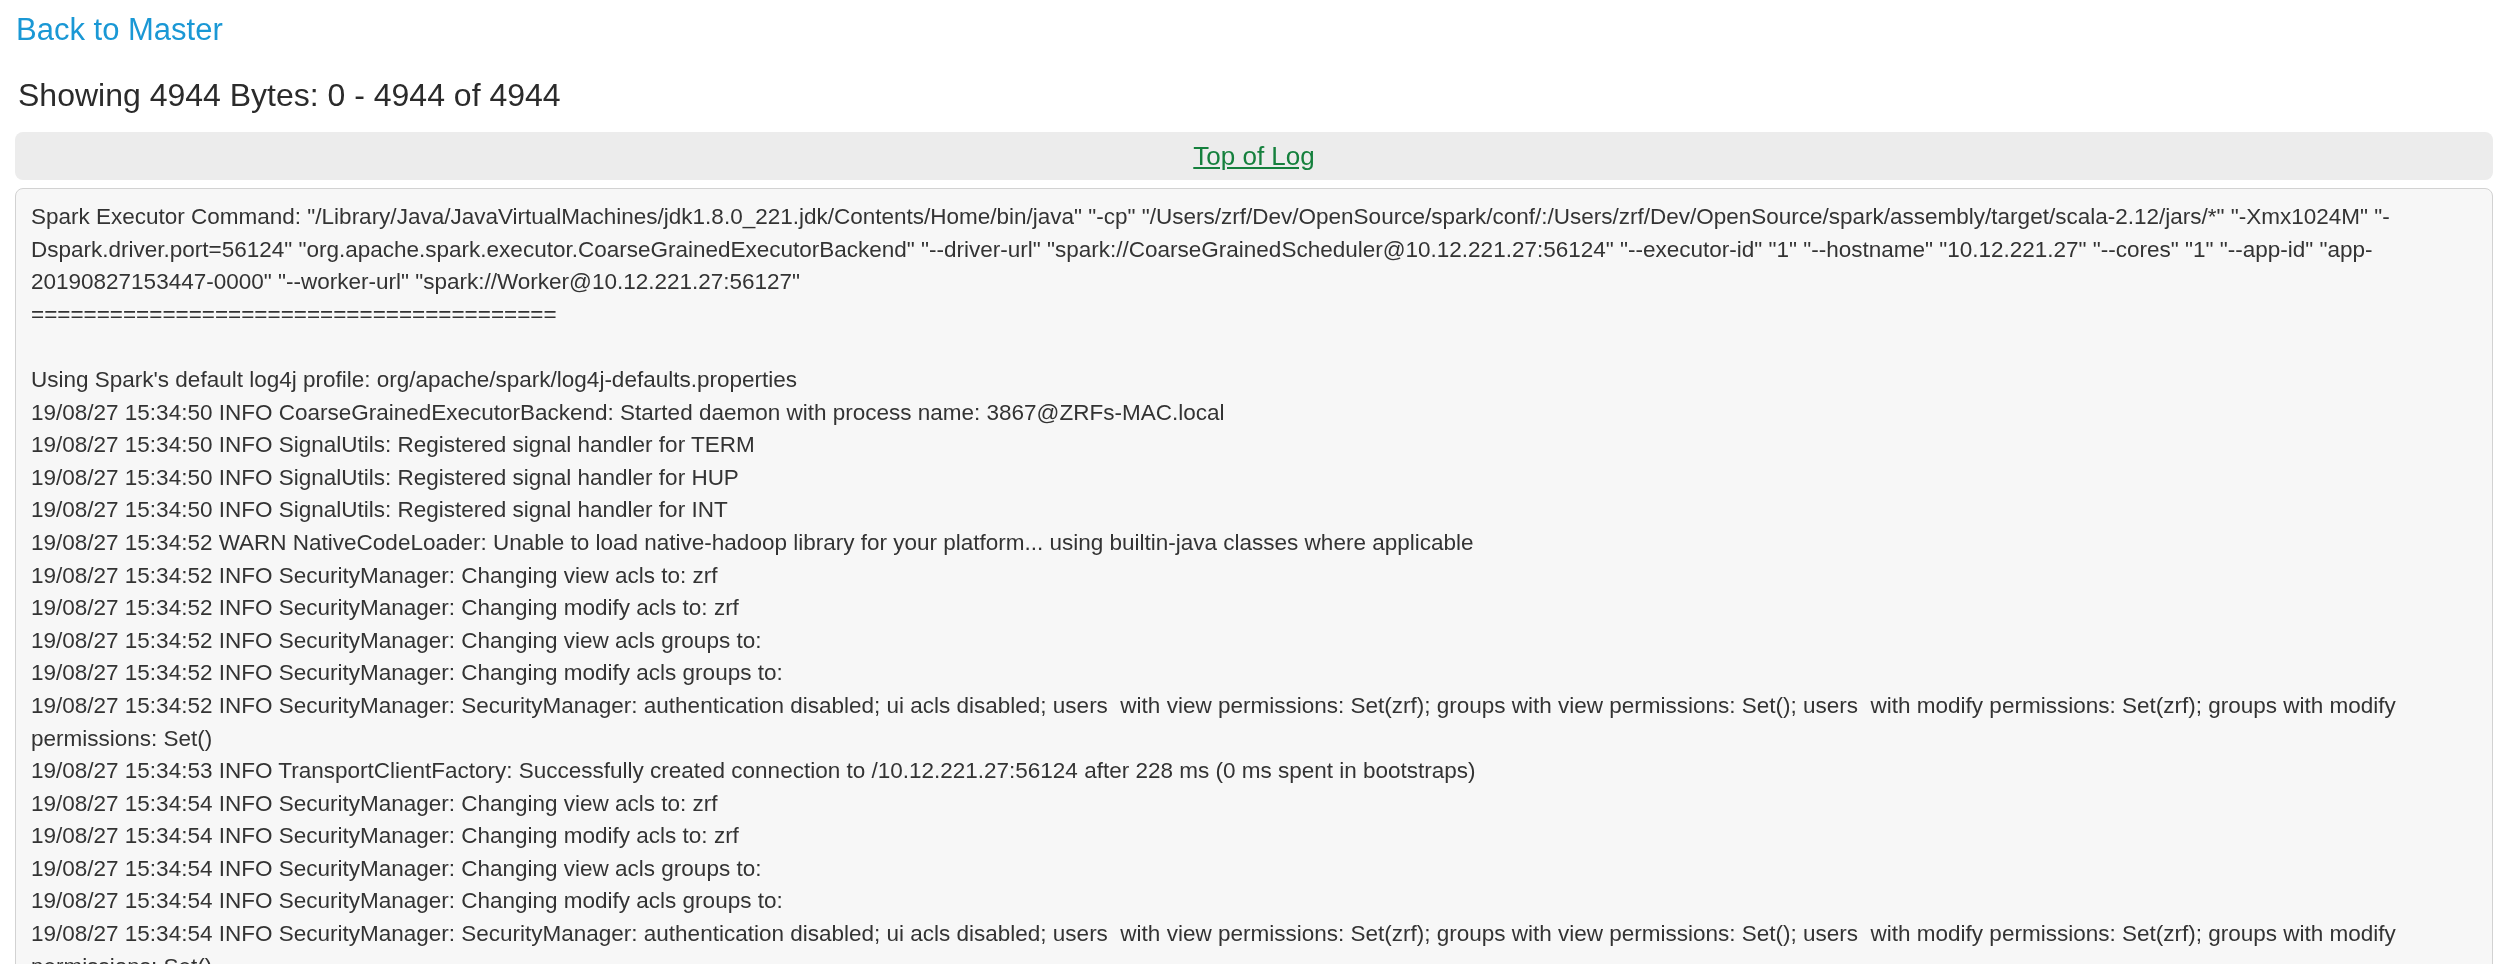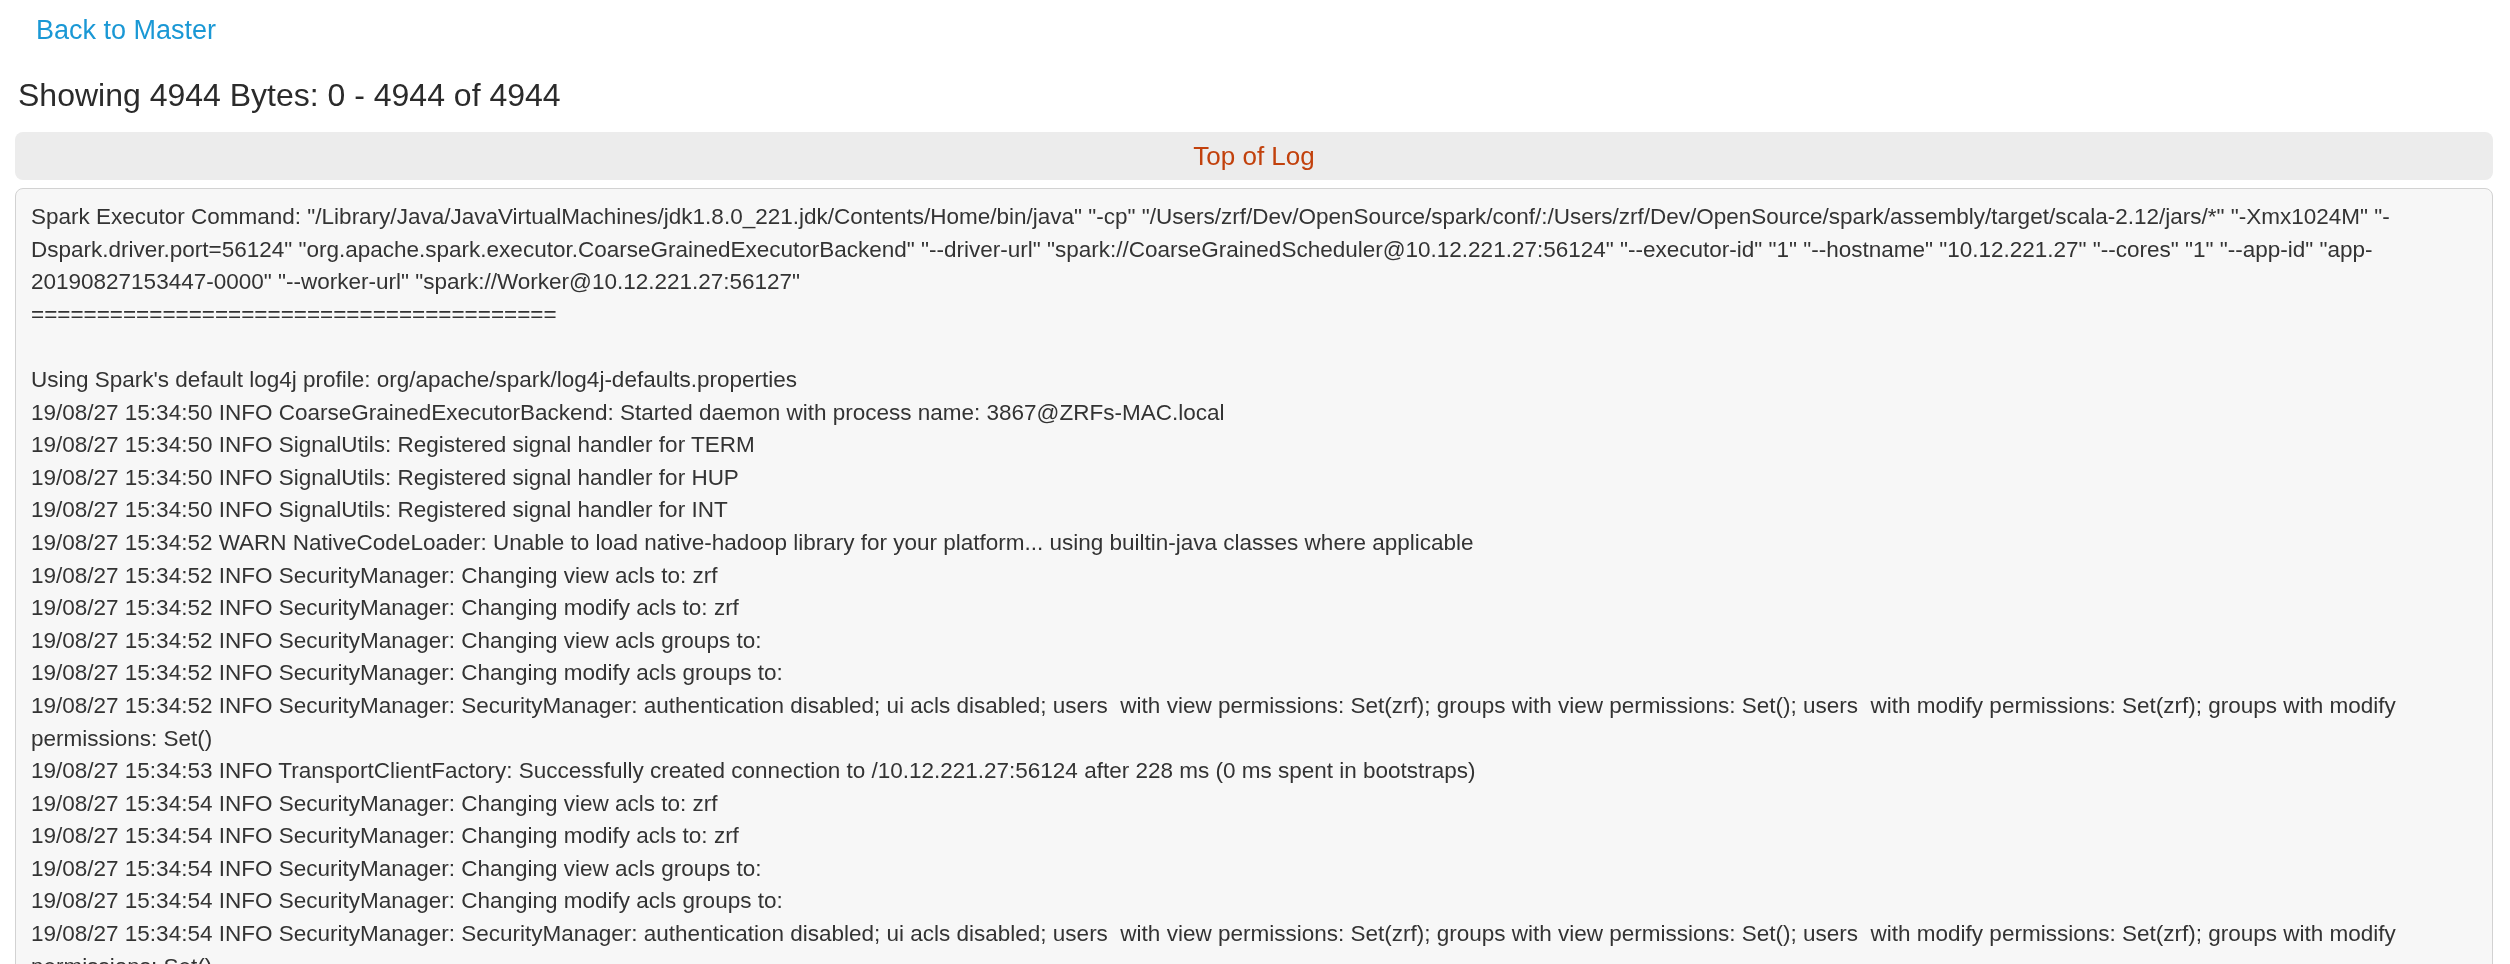--- a/index.html
+++ b/index.html
@@ -8,42 +8,43 @@
     padding: 0;
     width: 2510px;
     height: 964px;
     background: #ffffff;
     font-family: "Liberation Sans", "DejaVu Sans", sans-serif;
     color: #333333;
     overflow: hidden;
   }
   .back-link {
     display: inline-block;
-    margin: 14px 0 0 36px;
-    font-size: 27px;
+    margin: 14px 0 0 16px;
+    font-size: 31px;
     line-height: 32px;
     color: #1a98d5;
     text-decoration: none;
     cursor: pointer;
   }
   .byte-range {
     margin: 32px 0 0 18px;
     font-size: 32px;
     line-height: 34px;
     color: #2b2b2b;
   }
   .log-header-bar {
     margin: 20px 17px 8px 15px;
     height: 48px;
     line-height: 48px;
     text-align: center;
     background: #ececec;
-    color: #c2410c;
+    color: #15803d;
     font-size: 26px;
     border-radius: 8px;
+    text-decoration: underline;
   }
   .log-box {
     margin: 0 17px 0 15px;
     height: 810px;              
     background: #f7f7f7;
     border: 1px solid #d2d2d2;
     border-radius: 8px;
     padding: 12px 15px;
     overflow: hidden;
   }

